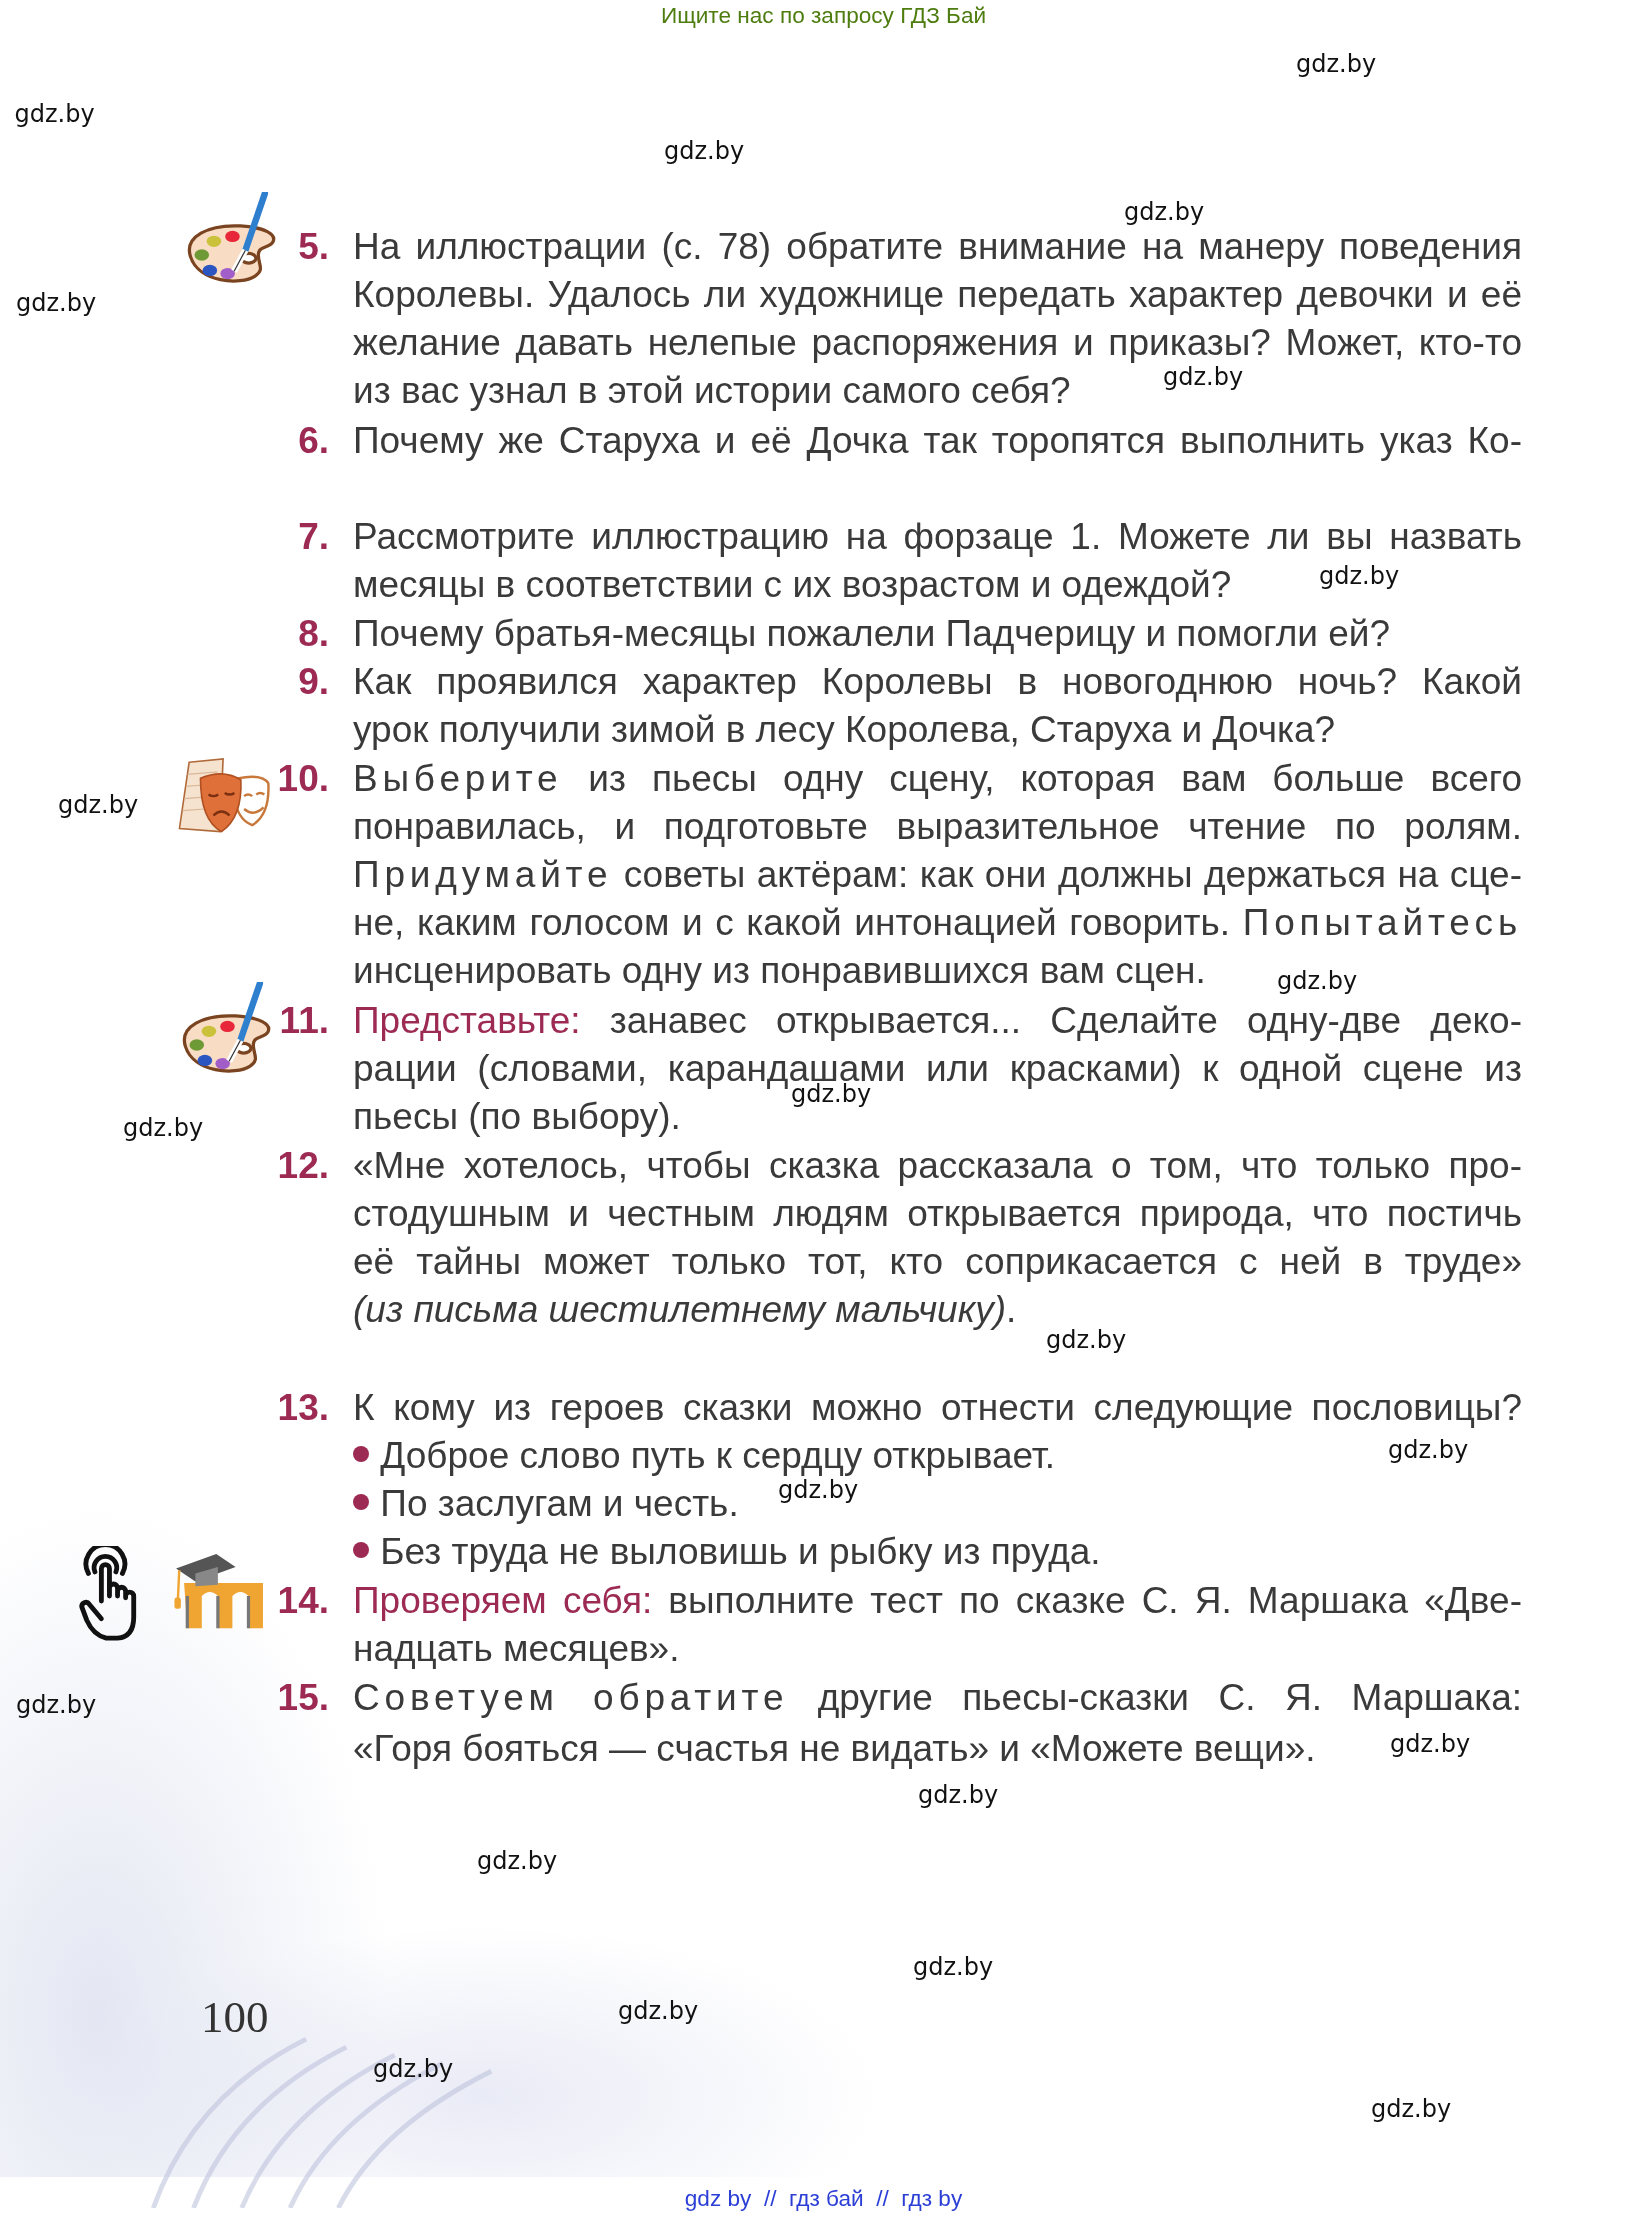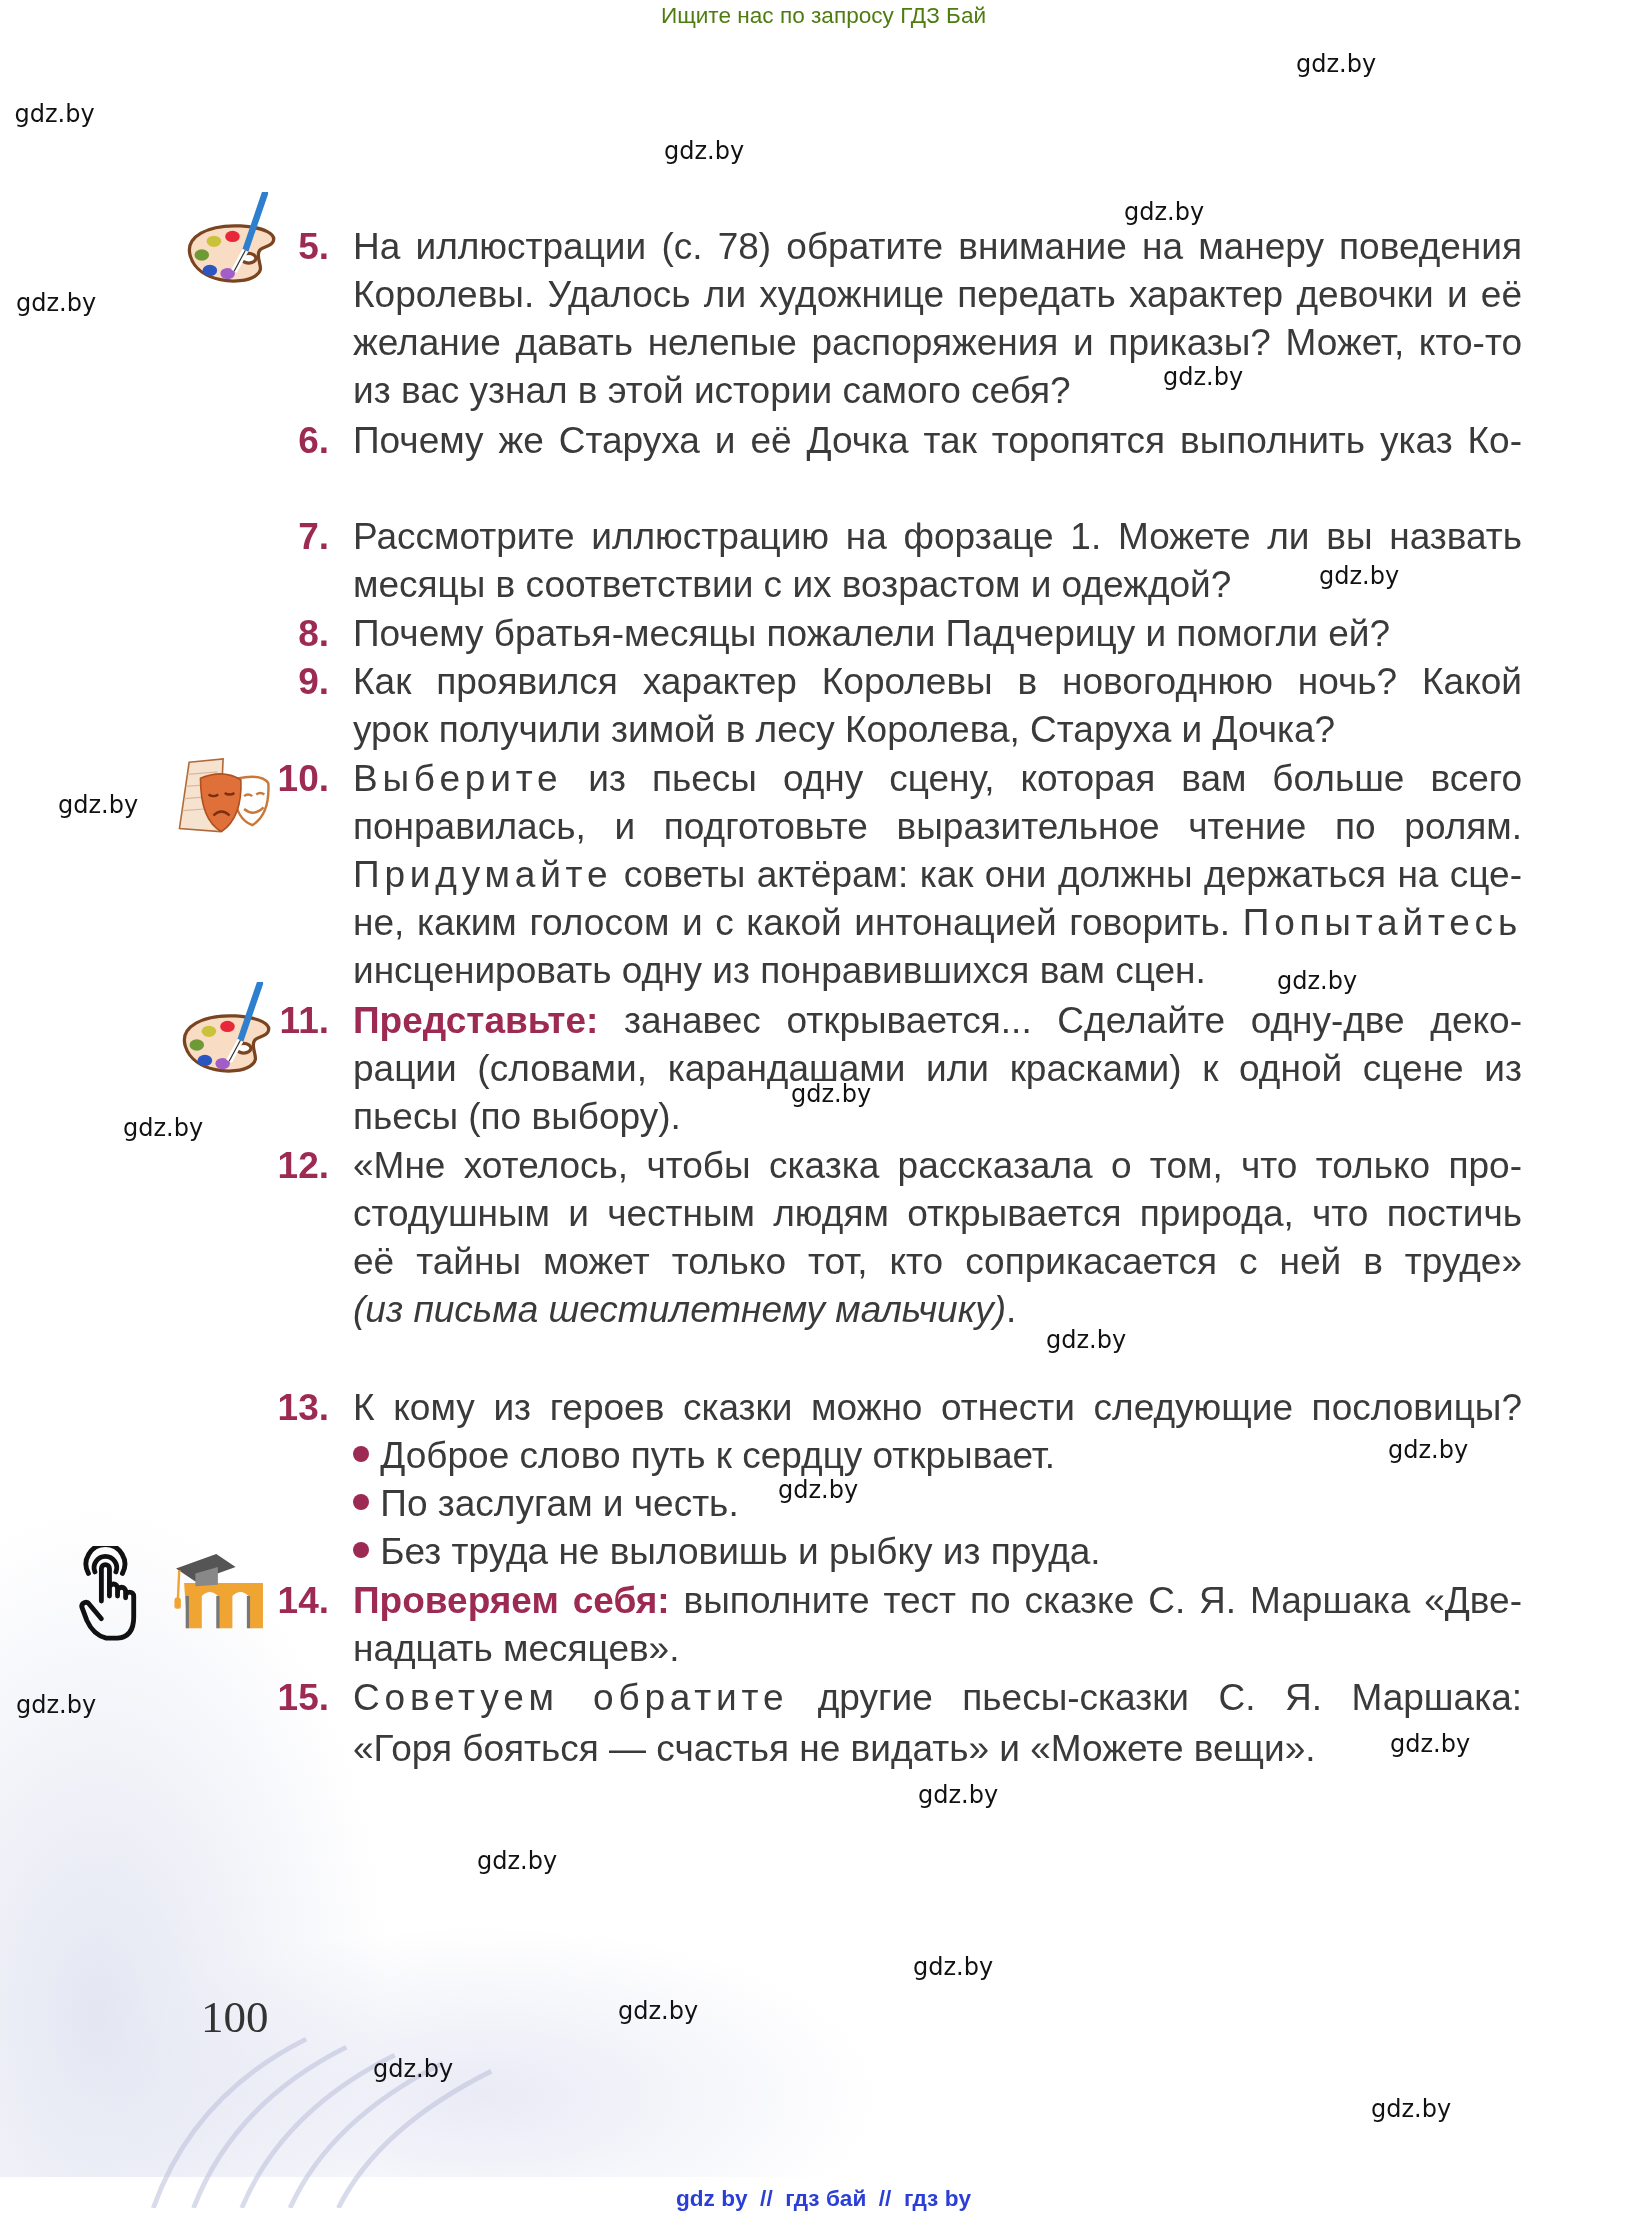--- a/index.html
+++ b/index.html
@@ -18,35 +18,35 @@
   .bg-arcs {
     position:absolute; left:145px; top:2031px; width:451px; height:177px; pointer-events:none;
   }
   .top-banner {
     position:absolute; left:0; width:1647px; top:3.2px; text-align:center;
     color:#4d7c0f; font-size:22.6px;
   }
   .wm { position:absolute; color:#111; font-size:24px; font-family:"DejaVu Sans", sans-serif; white-space:nowrap; }
   .footer-links {
     position:absolute; top:2186px; left:0; width:1647px; text-align:center;
-    color:#2b3fd6; font-size:22.6px; white-space:pre;font-weight:bold;
+    color:#2b3fd6; font-size:22.6px; white-space:pre;
   }
   .content { position:absolute; left:0; top:0; width:1647px; }
   .q {
     position:absolute; left:274px; width:1248px;
     font-size:37px; line-height:48px; color:#3a3a3a;
   }
   .q .num {
     position:absolute; left:0; width:55px; text-align:right;
     color:#9c2a52; font-weight:bold;
   }
   .q .body { margin-left:79px; text-align:justify; text-align-last:left; }
   .q .body .line { display:block; text-align:justify; text-align-last:justify; white-space:nowrap; }
   .q .body .line.last { text-align-last:left; }
-  .accent { color:#9c2a52; font-weight:bold; }
+  .accent { color:#9c2a52; font-weight:normal; }
   .spaced { letter-spacing:4.8px; }
   .ital { font-style:italic; }
   .bullet { display:block; padding-left:0; }
   .bullet .dot {
     display:inline-block; width:16px; height:16px; border-radius:50%;
     background:#9c2a52; margin-right:11.3px; vertical-align:6.4px;
   }
   .icon { position:absolute; }
   .page-num {
     position:absolute; left:201px; top:1991px; font-family:"Liberation Serif", serif;

